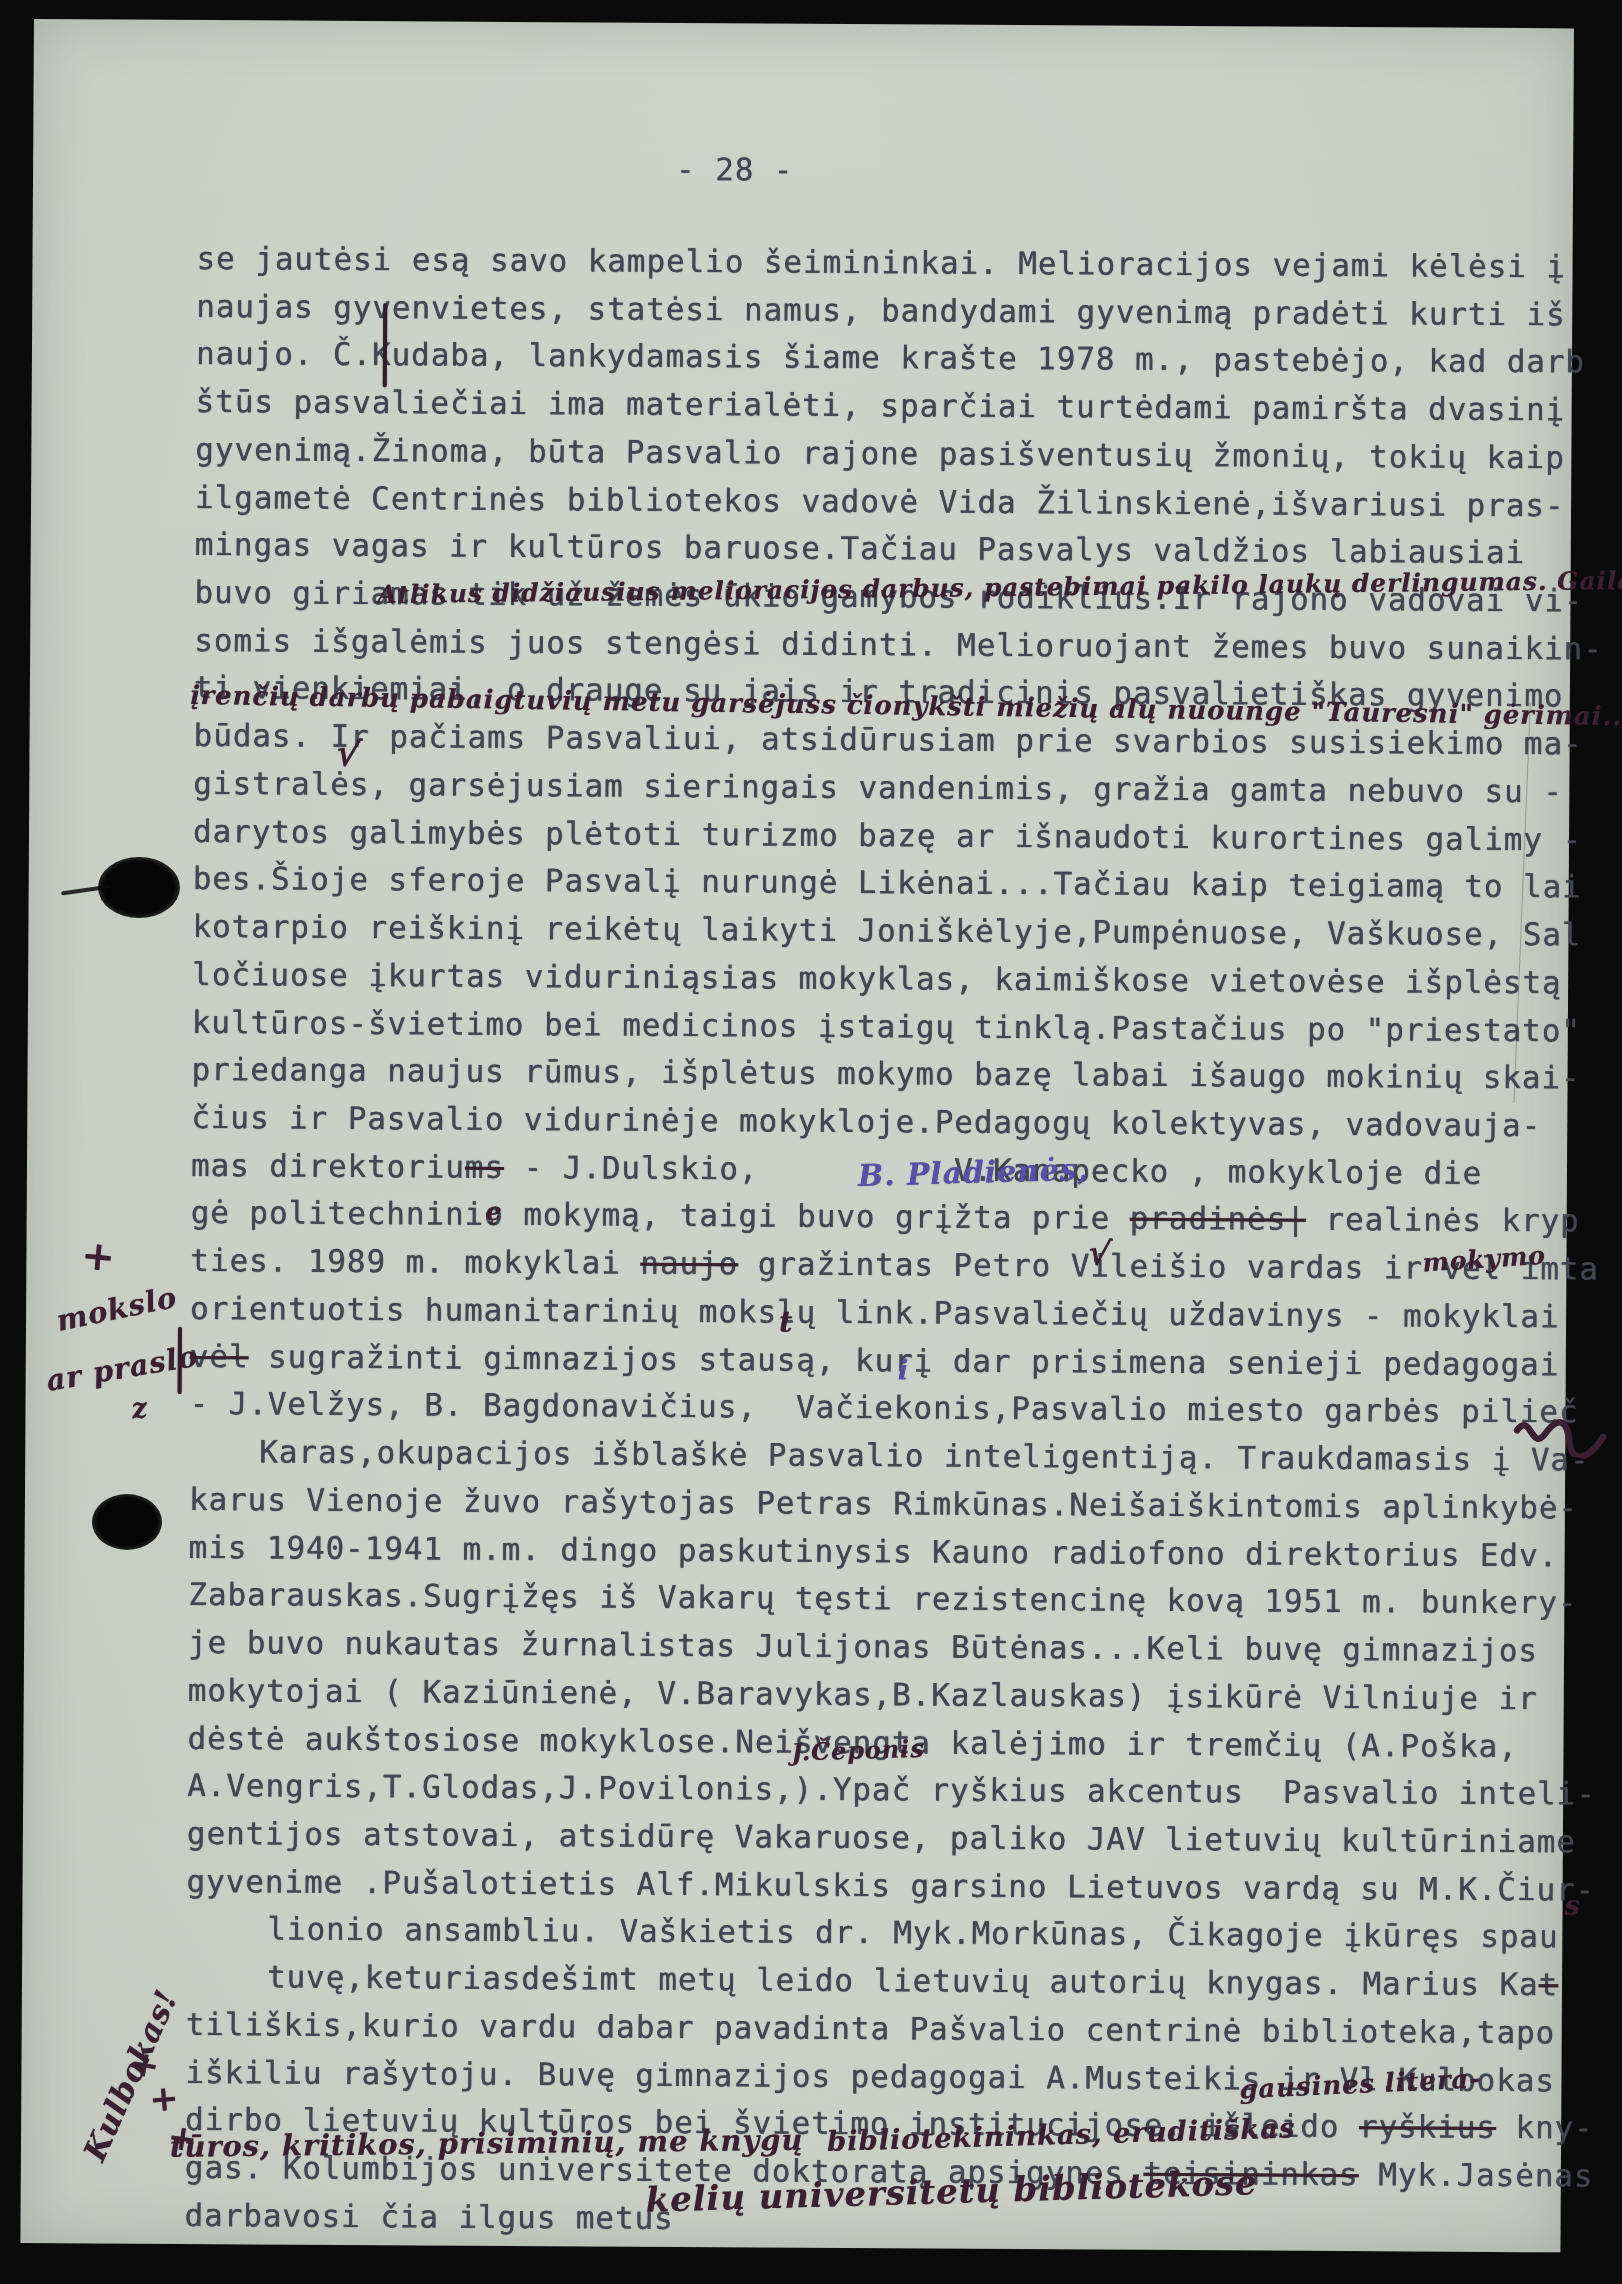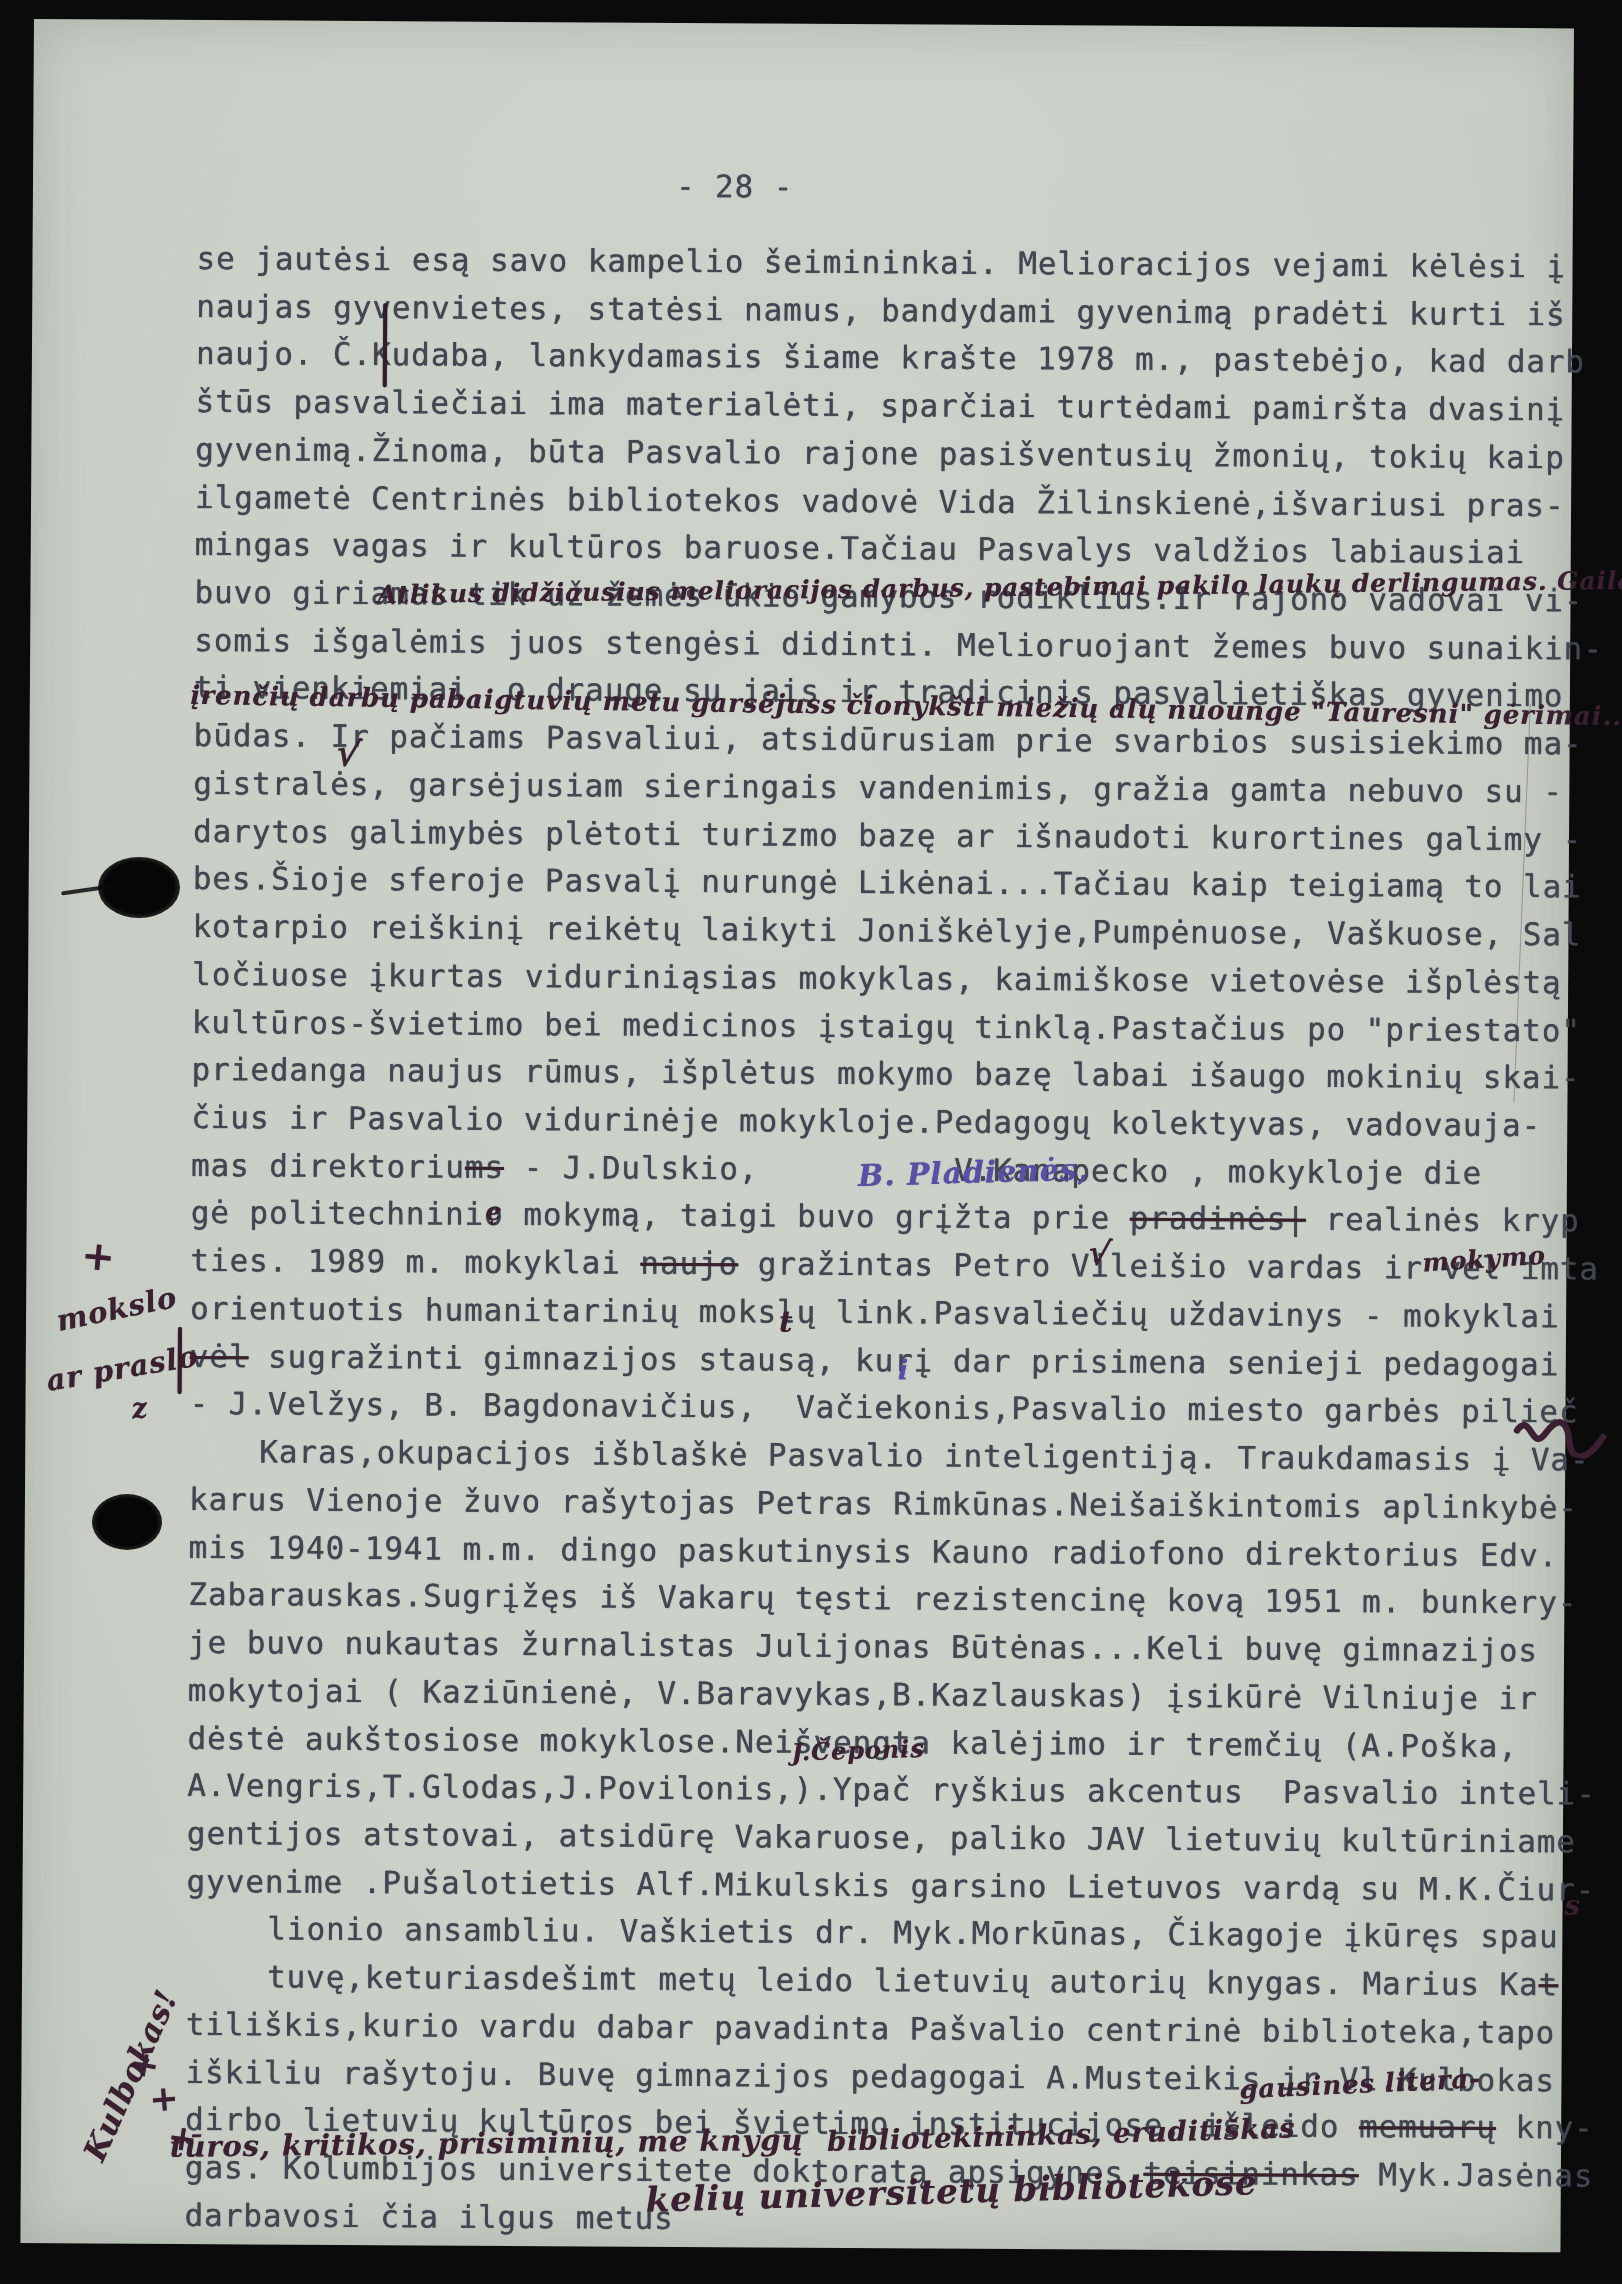--- a/index.html
+++ b/index.html
@@ -29,21 +29,21 @@
     color:#424650;
     text-shadow:0 0 0.9px rgba(58,62,72,0.85), 0.4px 0.4px 0 rgba(58,62,72,0.25);
   }
   .tline .strike{
     text-decoration:line-through;
     text-decoration-thickness:3.1px;
     text-decoration-color:#39222e;
   }
   #page-number{
     position:absolute;
-    left:643px;top:145px;
+    left:643px;top:128px;
     font-size:31px;letter-spacing:0.9px;
     color:#424650;
     text-shadow:0 0 0.9px rgba(58,62,72,0.85);
   }
   .annot{
     position:absolute;
     white-space:pre;
     font-family:"DejaVu Serif", serif;
     font-style:italic;
     font-weight:700;
@@ -111,21 +111,21 @@
       <div class="tline" style="top: 1604px; left: 164px;"><span>je buvo nukautas žurnalistas Julijonas Būtėnas...Keli buvę gimnazijos</span></div>
       <div class="tline" style="top: 1652px; left: 164px;"><span>mokytojai ( Kaziūnienė, V.Baravykas,B.Kazlauskas) įsikūrė Vilniuje ir</span></div>
       <div class="tline" style="top: 1700px; left: 164px;"><span>dėstė aukštosiose mokyklose.Neišvengta kalėjimo ir tremčių (A.Poška,</span></div>
       <div class="tline" style="top: 1747px; left: 164px;"><span>A.Vengris,T.Glodas,J.Povilonis,).Ypač ryškius akcentus  Pasvalio inteli-</span></div>
       <div class="tline" style="top: 1795px; left: 164px;"><span>gentijos atstovai, atsidūrę Vakaruose, paliko JAV lietuvių kultūriniame</span></div>
       <div class="tline" style="top: 1843px; left: 164px;"><span>gyvenime .Pušalotietis Alf.Mikulskis garsino Lietuvos vardą su M.K.Čiur-</span></div>
       <div class="tline" style="top: 1890px; left: 245px;"><span>lionio ansambliu. Vaškietis dr. Myk.Morkūnas, Čikagoje įkūręs spau</span></div>
       <div class="tline" style="top: 1938px; left: 245px;"><span>tuvę,keturiasdešimt metų leido lietuvių autorių knygas. Marius Ka</span><span class="strike">t</span></div>
       <div class="tline" style="top: 1986px; left: 164px;"><span>tiliškis,kurio vardu dabar pavadinta Pašvalio centrinė biblioteka,tapo</span></div>
       <div class="tline" style="top: 2034px; left: 164px;"><span>iškiliu rašytoju. Buvę gimnazijos pedagogai A.Musteikis ir Vl.Kulbokas</span></div>
-      <div class="tline" style="top: 2081px; left: 164px;"><span>dirbo lietuvių kultūros bei švietimo institucijose, išleido </span><span class="strike">memuarų</span><span> kny-</span></div>
+      <div class="tline" style="top: 2081px; left: 164px;"><span>dirbo lietuvių kultūros bei švietimo institucijose, išleido </span><span class="strike">ryškius</span><span> kny-</span></div>
       <div class="tline" style="top: 2129px; left: 164px;"><span>gas. Kolumbijos universitete doktoratą apsigynęs </span><span class="strike">teisininkas</span><span> Myk.Jasėnas</span></div>
       <div class="tline" style="top: 2177px; left: 164px;"><span>darbavosi čia ilgus metus</span></div>
     </div>
   <div id="annotation-layer">
       <span class="annot" style="left: 347px; top: 561px; font-size: 25px; color: rgb(58, 32, 48); transform: rotate(-1deg); transform-origin: left center; text-shadow: rgba(40, 20, 35, 0.6) 0px 0px 0.9px;">Atlikus didžiausius melioracijos darbus, pastebimai pakilo laukų derlingumas. Gaila, kad</span>
       <span class="annot" style="left: 160px; top: 662px; font-size: 26px; color: rgb(58, 32, 48); transform: rotate(0.5deg); transform-origin: left center; text-shadow: rgba(40, 20, 35, 0.6) 0px 0px 0.9px;">įrenčių darbų pabaigtuvių metu garsėjuss čionykšti miežių alų nuounge "Tauresni" gėrimai...</span>
       <span class="annot" style="left: 831px; top: 1137px; font-size: 30px; color: rgb(88, 79, 168); transform: rotate(-2deg); transform-origin: left center; text-shadow: rgba(40, 20, 35, 0.6) 0px 0px 0.9px;">B. Pladienės,</span>
       <span class="annot" style="left: 1396px; top: 1223px; font-size: 25px; color: rgb(58, 32, 48); transform: rotate(-4deg); transform-origin: left center; text-shadow: rgba(40, 20, 35, 0.6) 0px 0px 0.9px;">mokymo</span>
       <span class="annot" style="left: 1062px; top: 1209px; font-size: 34px; color: rgb(58, 32, 48); transform: rotate(8deg); transform-origin: left center; text-shadow: rgba(40, 20, 35, 0.6) 0px 0px 0.9px;">√</span>
       <div class="vline" style="left: 351px; top: 282px; height: 84px;"></div>

